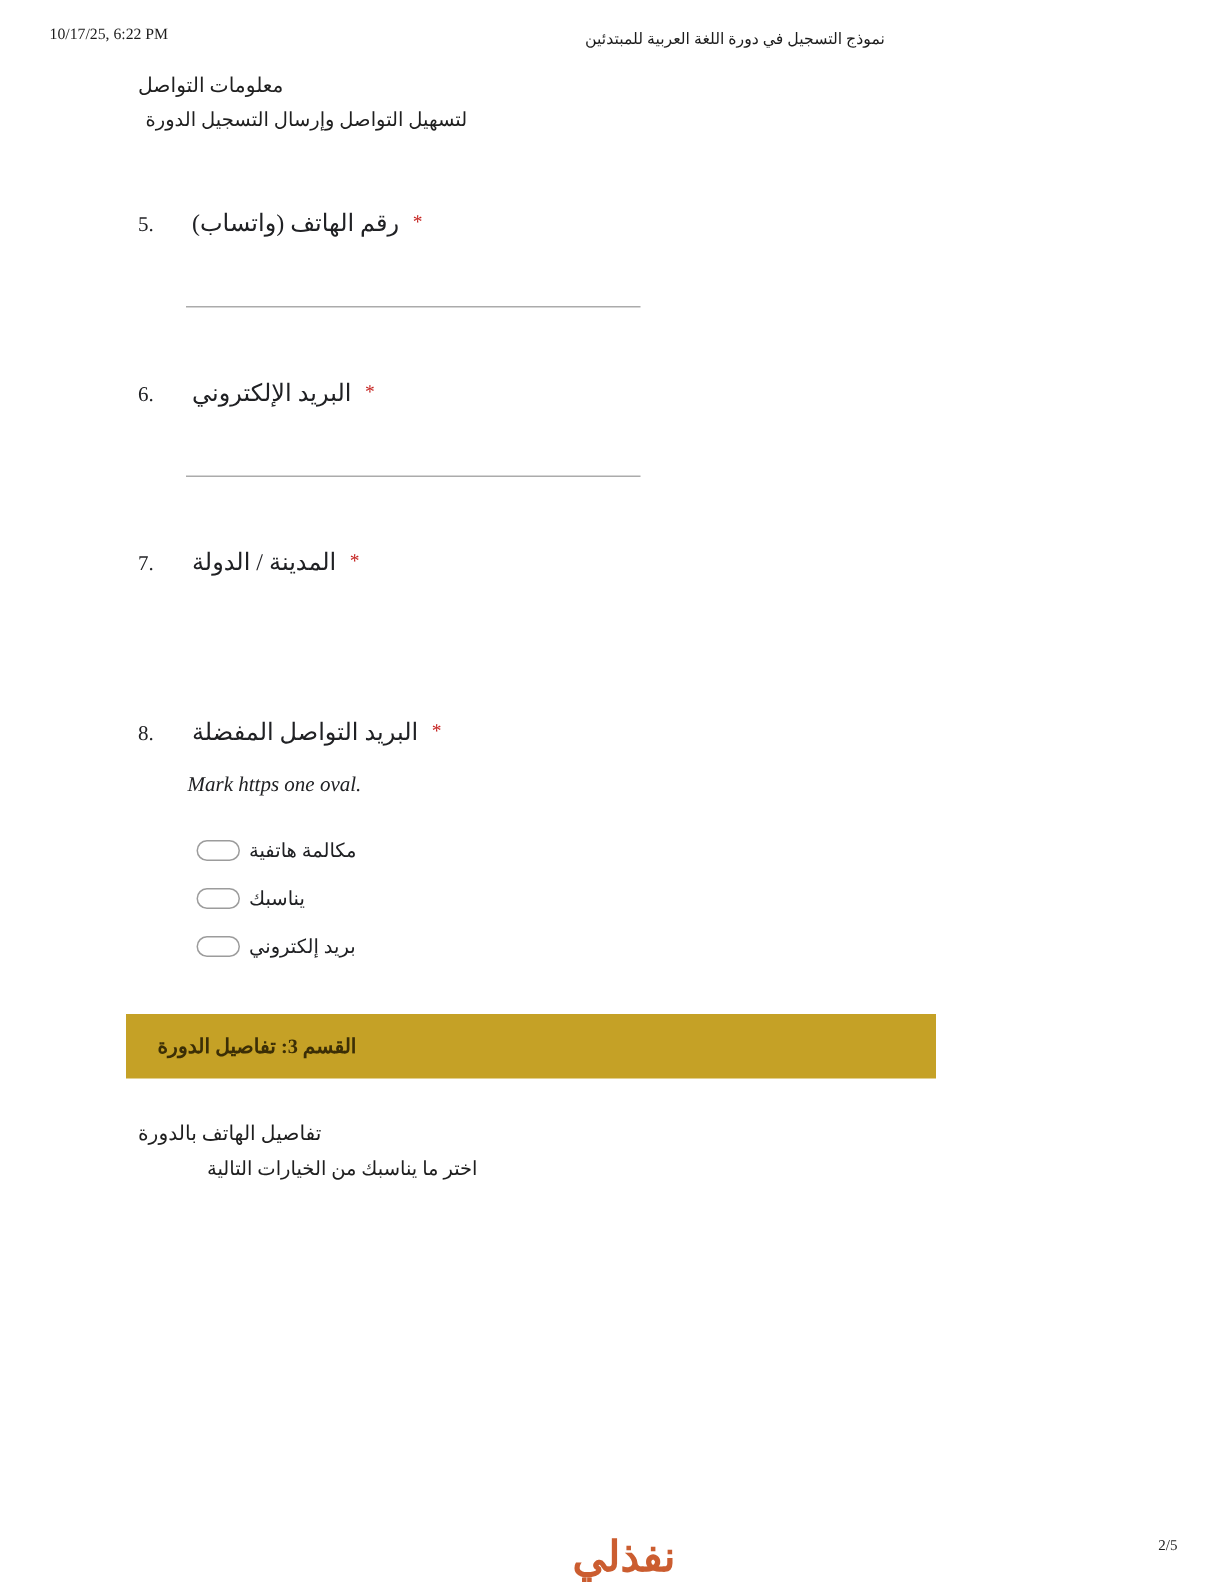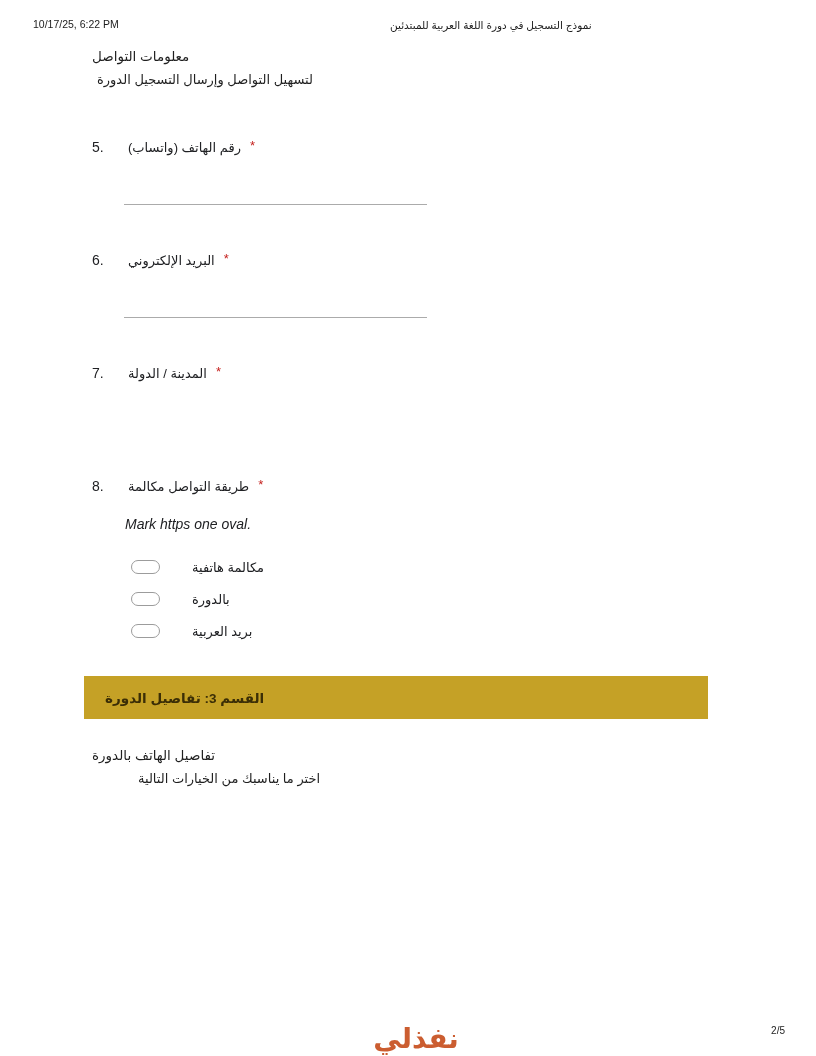--- a/index.html
+++ b/index.html
@@ -7,57 +7,57 @@
   body { font-family: "Liberation Sans", "DejaVu Sans", sans-serif; }
   .page {
     position: relative;
     width: 816px;
     height: 1056px;
     margin: 0 auto;
     background: #ffffff;
     overflow: hidden;
     color: #1f1f1f;
   }
-  .abs { position: absolute; }
+  .abs { position: absolute; font-family: Liberation Serif, serif; }
 
   
   .hdr-date { left: 33px; top: 18px; font-size: 10.5px; color: #1c1c1c; }
   .hdr-title { left: 390px; top: 19px; font-size: 10.5px; color: #1c1c1c; direction: rtl; }
 
   
   .intro-heading { left: 92px; top: 48px; font-size: 13.5px; direction: rtl; text-align: right; }
   .intro-desc { left: 97px; top: 72px; font-size: 13px; direction: rtl; }
 
   
   .q-row { display: flex; align-items: baseline; left: 92px; }
   .q-num { width: 36px; font-size: 14px; color: #202124; flex: 0 0 36px; }
-  .q-label { font-size: 13px; color: #202124; direction: rtl; }
+  .q-label { font-size: 16px; color: #202124; direction: rtl; }
   .q-req { color: #c5221f; font-size: 13px; margin-left: 9px; position: relative; top: -2px; }
   .q5 { top: 139px; } .q6 { top: 252px; } .q7 { top: 365px; } .q8 { top: 478px; }
 
   .answer-line { left: 124px; width: 303px; height: 1px; background: #ababab; }
   .line5 { top: 204px; } .line6 { top: 317px; }
 
   .mark-instruction { left: 125px; top: 516px; font-size: 14px; font-style: italic; color: #202124; }
 
   .options { left: 131px; top: 551px; }
-  .opt-row { display: flex; align-items: center; height: 32px; gap: 26px; }
+  .opt-row { display: flex; align-items: center; height: 32px; }
   .oval {
     width: 29px; height: 14px;
     border: 1px solid #9c9c9c;
     border-radius: 8px;
     background: #ffffff;
     flex: 0 0 29px;
     margin-right: 6px;
   }
   .opt-label { font-size: 13px; color: #202124; direction: rtl; }
 
   
   .banner {
-    left: 84px; top: 676px; width: 624px; height: 43px;
+    left: 84px; top: 676px; width: 540px; height: 43px;
     background: #c5a126;
     display: flex; align-items: center;
     padding-left: 21px;
   }
   .banner-title { font-size: 13.5px; font-weight: bold; color: #3b2e06; direction: rtl; }
 
   .next-heading { left: 92px; top: 747px; font-size: 13.5px; direction: rtl; }
   .next-desc { left: 98px; top: 771px; font-size: 13px; direction: rtl; margin-left: 40px; }
 
   
@@ -103,37 +103,37 @@
   <div class="abs answer-line line6"></div>
 
   <div class="abs q-row q7">
     <span class="q-num">7.</span>
     <span class="q-label">المدينة / الدولة</span>
     <span class="q-req">*</span>
   </div>
 
   <div class="abs q-row q8">
     <span class="q-num">8.</span>
-    <span class="q-label">طريقة التواصل مكالمة</span>
+    <span class="q-label">البريد التواصل المفضلة</span>
     <span class="q-req">*</span>
   </div>
   <div class="abs mark-instruction">Mark https one oval.</div>
 
   <div class="abs options">
     <div class="opt-row">
       <span class="oval"></span>
       <span class="opt-label">مكالمة هاتفية</span>
     </div>
     <div class="opt-row">
       <span class="oval"></span>
-      <span class="opt-label">بالدورة</span>
+      <span class="opt-label">يناسبك</span>
     </div>
     <div class="opt-row">
       <span class="oval"></span>
-      <span class="opt-label">بريد العربية</span>
+      <span class="opt-label">بريد إلكتروني</span>
     </div>
   </div>
 
   <div class="abs banner">
     <span class="banner-title">القسم 3: تفاصيل الدورة</span>
   </div>
 
   <div class="abs next-heading">تفاصيل الهاتف بالدورة</div>
   <div class="abs next-desc">اختر ما يناسبك من الخيارات التالية</div>
 

